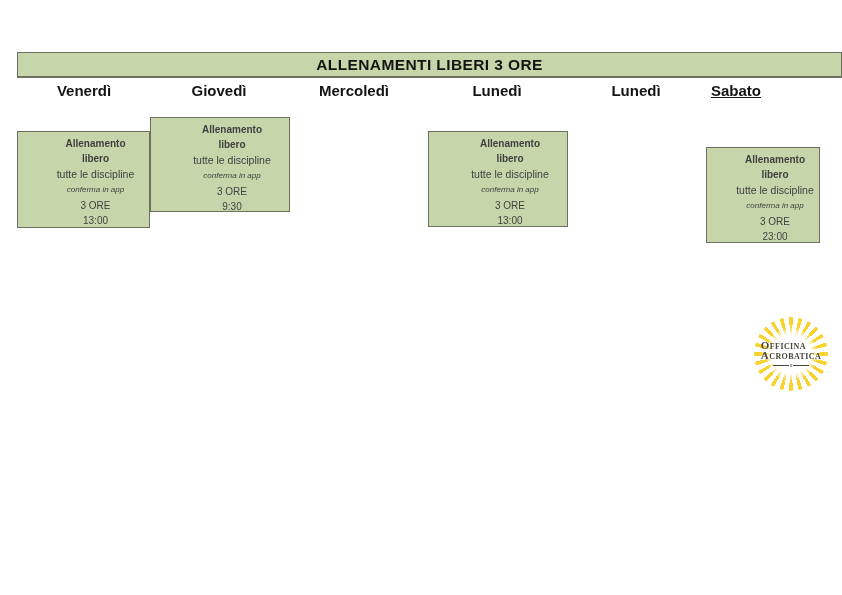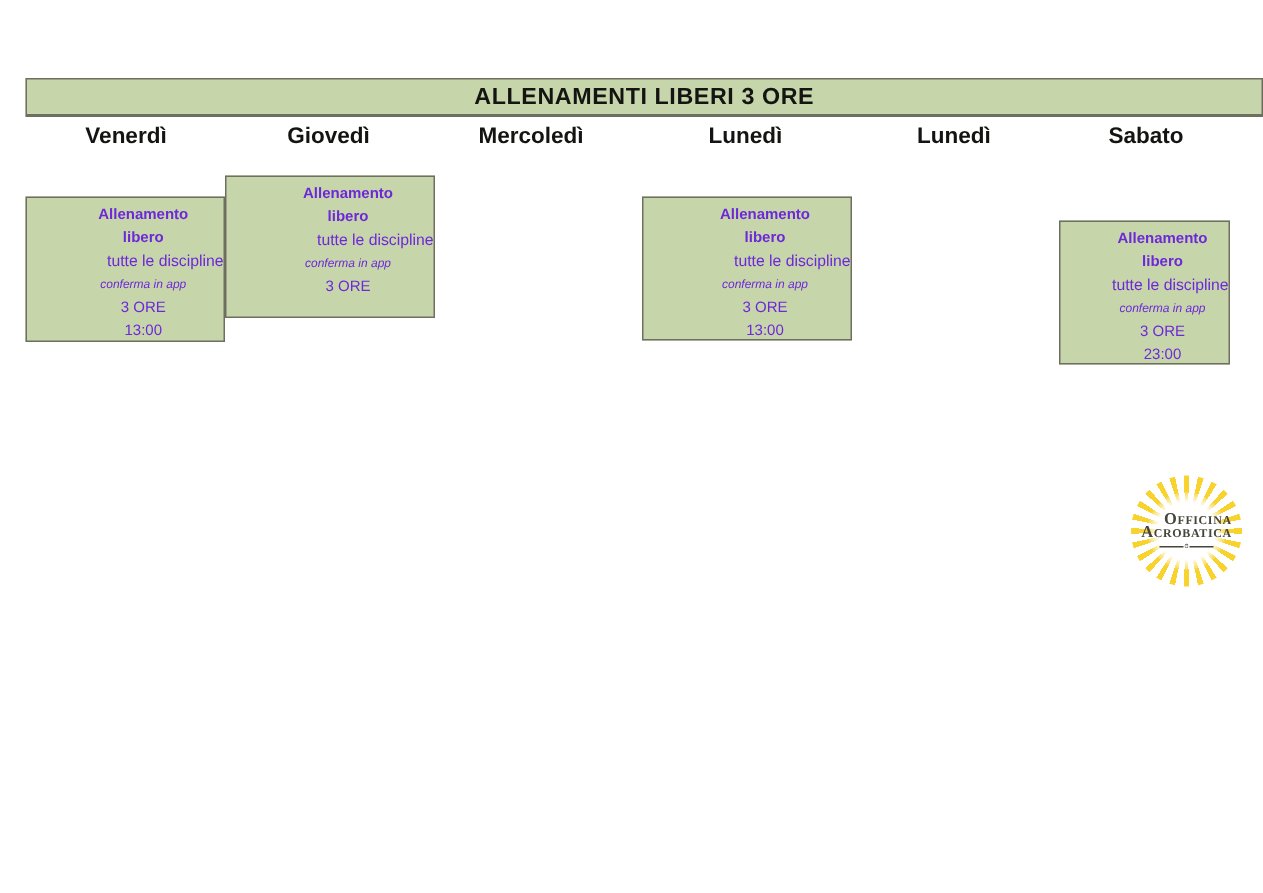--- a/index.html
+++ b/index.html
@@ -42,32 +42,32 @@
     white-space: nowrap;
   }
 
   
   .card {
     position: absolute;
     background: #c7d6aa;
     border: 1.5px solid #6e6e61;
     text-align: center;
     padding-top: 4px;
-    color: #6d28d9;
+    color: #404040;
     overflow: hidden;
     padding-left: 24px;
   }
   .card-lunedi  { left: 17px;  top: 131px; width: 133px; height: 97px; z-index: 1; }
   .card-martedi { left: 150px; top: 117px; width: 140px; height: 95px; z-index: 2; }
   .card-giovedi { left: 428px; top: 131px; width: 140px; height: 96px; }
   .card-sabato  { left: 706px; top: 147px; width: 114px; height: 96px; }
 
   .ln   { line-height: 15.4px; white-space: nowrap; }
   .ln-b { font-weight: bold; font-size: 10px; }
-  .ln-r { font-size: 10.5px; text-align: right; }
+  .ln-r { font-size: 10.5px; }
   .ln-i { font-style: italic; font-size: 8px; }
   .ln-s { font-size: 10px; }
 
   
   .logo {
     position: absolute;
     left: 754px; top: 317px;
     width: 74px; height: 74px;
     border-radius: 50%;
     background: repeating-conic-gradient(from -3deg,
@@ -79,21 +79,21 @@
     content: "";
     position: absolute;
     inset: 11px;
     border-radius: 50%;
     background: radial-gradient(circle,
       #ffffff 0%, #ffffff 52%, rgba(255,255,255,0) 75%);
   }
   .logo-text {
     position: relative;
     z-index: 2;
-    text-align: right;
+    text-align: left;
     font-family: "Liberation Serif", "DejaVu Serif", serif;
     color: #46463c;
   }
   .logo-line1, .logo-line2 {
     display: block;
     font-size: 8px;
     line-height: 8px;
     letter-spacing: 0.4px;
     font-weight: bold;
   }
@@ -121,37 +121,38 @@
 
   <div class="banner">
     <span class="banner-title">ALLENAMENTI LIBERI 3 ORE</span>
   </div>
 
   <div class="day-label" style="left:84px;">Venerdì</div>
   <div class="day-label" style="left:219px;">Giovedì</div>
   <div class="day-label" style="left:354px;">Mercoledì</div>
   <div class="day-label" style="left:497px;">Lunedì</div>
   <div class="day-label" style="left:636px;">Lunedì</div>
-  <div class="day-label" style="left:764px;">Sabato</div>
+  <div class="day-label" style="left:736px;text-decoration:underline;">Sabato</div>
 
   <div class="card card-lunedi">
     <div class="ln ln-b">Allenamento</div>
     <div class="ln ln-b">libero</div>
     <div class="ln ln-r">tutte le discipline</div>
     <div class="ln ln-i">conferma in app</div>
     <div class="ln ln-s">3 ORE</div>
     <div class="ln ln-s">13:00</div>
   </div>
 
   <div class="card card-martedi">
     <div class="ln ln-b">Allenamento</div>
     <div class="ln ln-b">libero</div>
     <div class="ln ln-r">tutte le discipline</div>
     <div class="ln ln-i">conferma in app</div>
     <div class="ln ln-s">3 ORE</div>
+    <div class="ln ln-s">9:30</div>
   </div>
 
   <div class="card card-giovedi">
     <div class="ln ln-b">Allenamento</div>
     <div class="ln ln-b">libero</div>
     <div class="ln ln-r">tutte le discipline</div>
     <div class="ln ln-i">conferma in app</div>
     <div class="ln ln-s">3 ORE</div>
     <div class="ln ln-s">13:00</div>
   </div>

